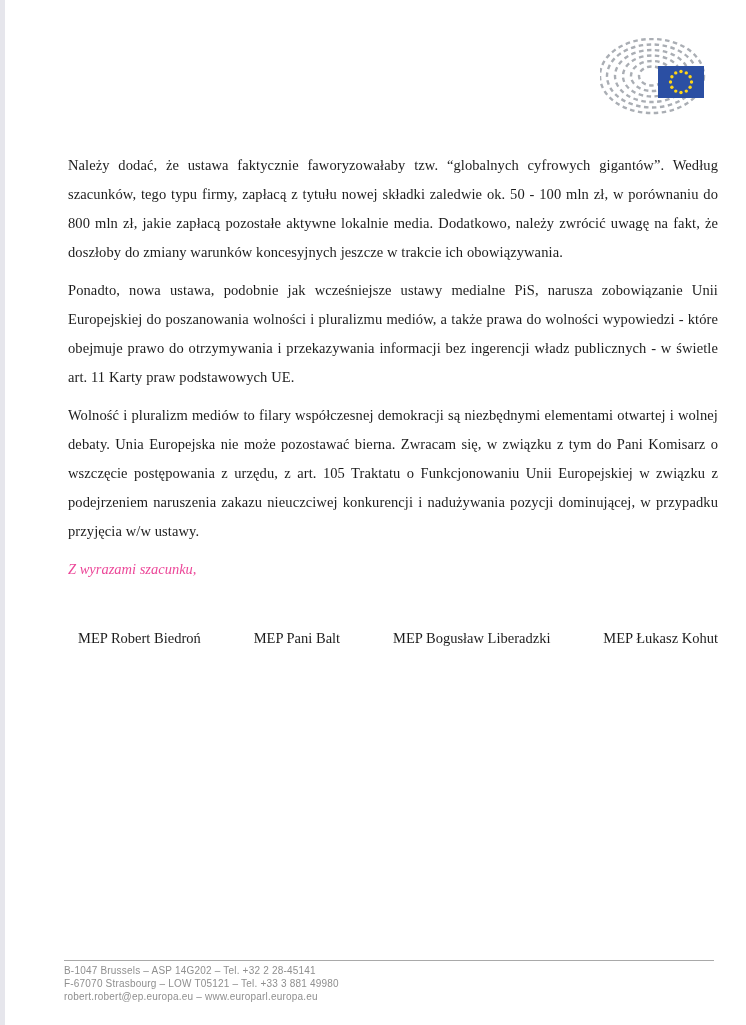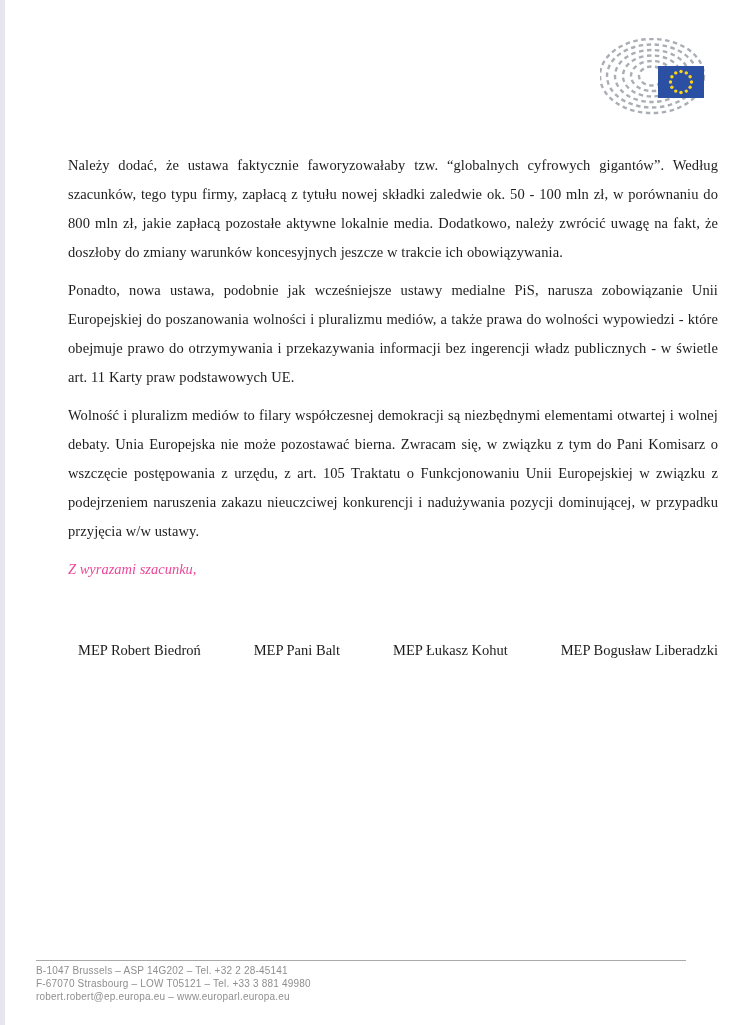--- a/index.html
+++ b/index.html
@@ -47,29 +47,29 @@
   .closing {
     margin-top: 9px;
     font-size: 14.5px;
     line-height: 29px;
     font-style: italic;
     color: #ec4899;
   }
   .signatories {
     display: flex;
     justify-content: space-between;
-    margin-top: 52px;
+    margin-top: 40px;
     padding-left: 10px;
     font-size: 14.5px;
     line-height: 29px;
     color: #1c1c1c;
   }
   .footer {
     position: absolute;
-    left: 36px;
+    left: 64px;
     top: 960px;
     width: 650px;
     border-top: 1px solid #a9a9a9;
     padding-top: 3px;
     font-family: "Liberation Sans", sans-serif;
     font-size: 10px;
     line-height: 13px;
     color: #8f8f8f;
     letter-spacing: 0.2px;
   }
@@ -114,22 +114,22 @@
   <div class="letter-body">
     <p>Należy dodać, że ustawa faktycznie faworyzowałaby tzw. “globalnych cyfrowych gigantów”. Według szacunków, tego typu firmy, zapłacą z tytułu nowej składki zaledwie ok. 50 - 100 mln zł, w porównaniu do 800 mln zł, jakie zapłacą pozostałe aktywne lokalnie media. Dodatkowo, należy zwrócić uwagę na fakt, że doszłoby do zmiany warunków koncesyjnych jeszcze w trakcie ich obowiązywania.</p>
     <p>Ponadto, nowa ustawa, podobnie jak wcześniejsze ustawy medialne PiS, narusza zobowiązanie Unii Europejskiej do poszanowania wolności i pluralizmu mediów, a także prawa do wolności wypowiedzi - które obejmuje prawo do otrzymywania i przekazywania informacji bez ingerencji władz publicznych - w świetle art. 11 Karty praw podstawowych UE.</p>
     <p>Wolność i pluralizm mediów to filary współczesnej demokracji są niezbędnymi elementami otwartej i wolnej debaty. Unia Europejska nie może pozostawać bierna. Zwracam się, w związku z tym do Pani Komisarz o wszczęcie postępowania z urzędu, z art. 105 Traktatu o Funkcjonowaniu Unii Europejskiej w związku z podejrzeniem naruszenia zakazu nieuczciwej konkurencji i nadużywania pozycji dominującej, w przypadku przyjęcia w/w ustawy.</p>
 
     <div class="closing">Z wyrazami szacunku,</div>
 
     <div class="signatories">
       <span>MEP Robert Biedroń</span>
       <span>MEP Pani Balt</span>
+      <span>MEP Bogusław Liberadzki</span>
       <span>MEP Łukasz Kohut</span>
-      <span>MEP Bogusław Liberadzki</span>
     </div>
   </div>
 
   <div class="footer">
     <div>B-1047 Brussels – ASP 14G202 – Tel. +32 2 28-45141</div>
     <div>F-67070 Strasbourg – LOW T05121 – Tel. +33 3 881 49980</div>
     <div>robert.robert@ep.europa.eu – www.europarl.europa.eu</div>
   </div>
 
 </div>

